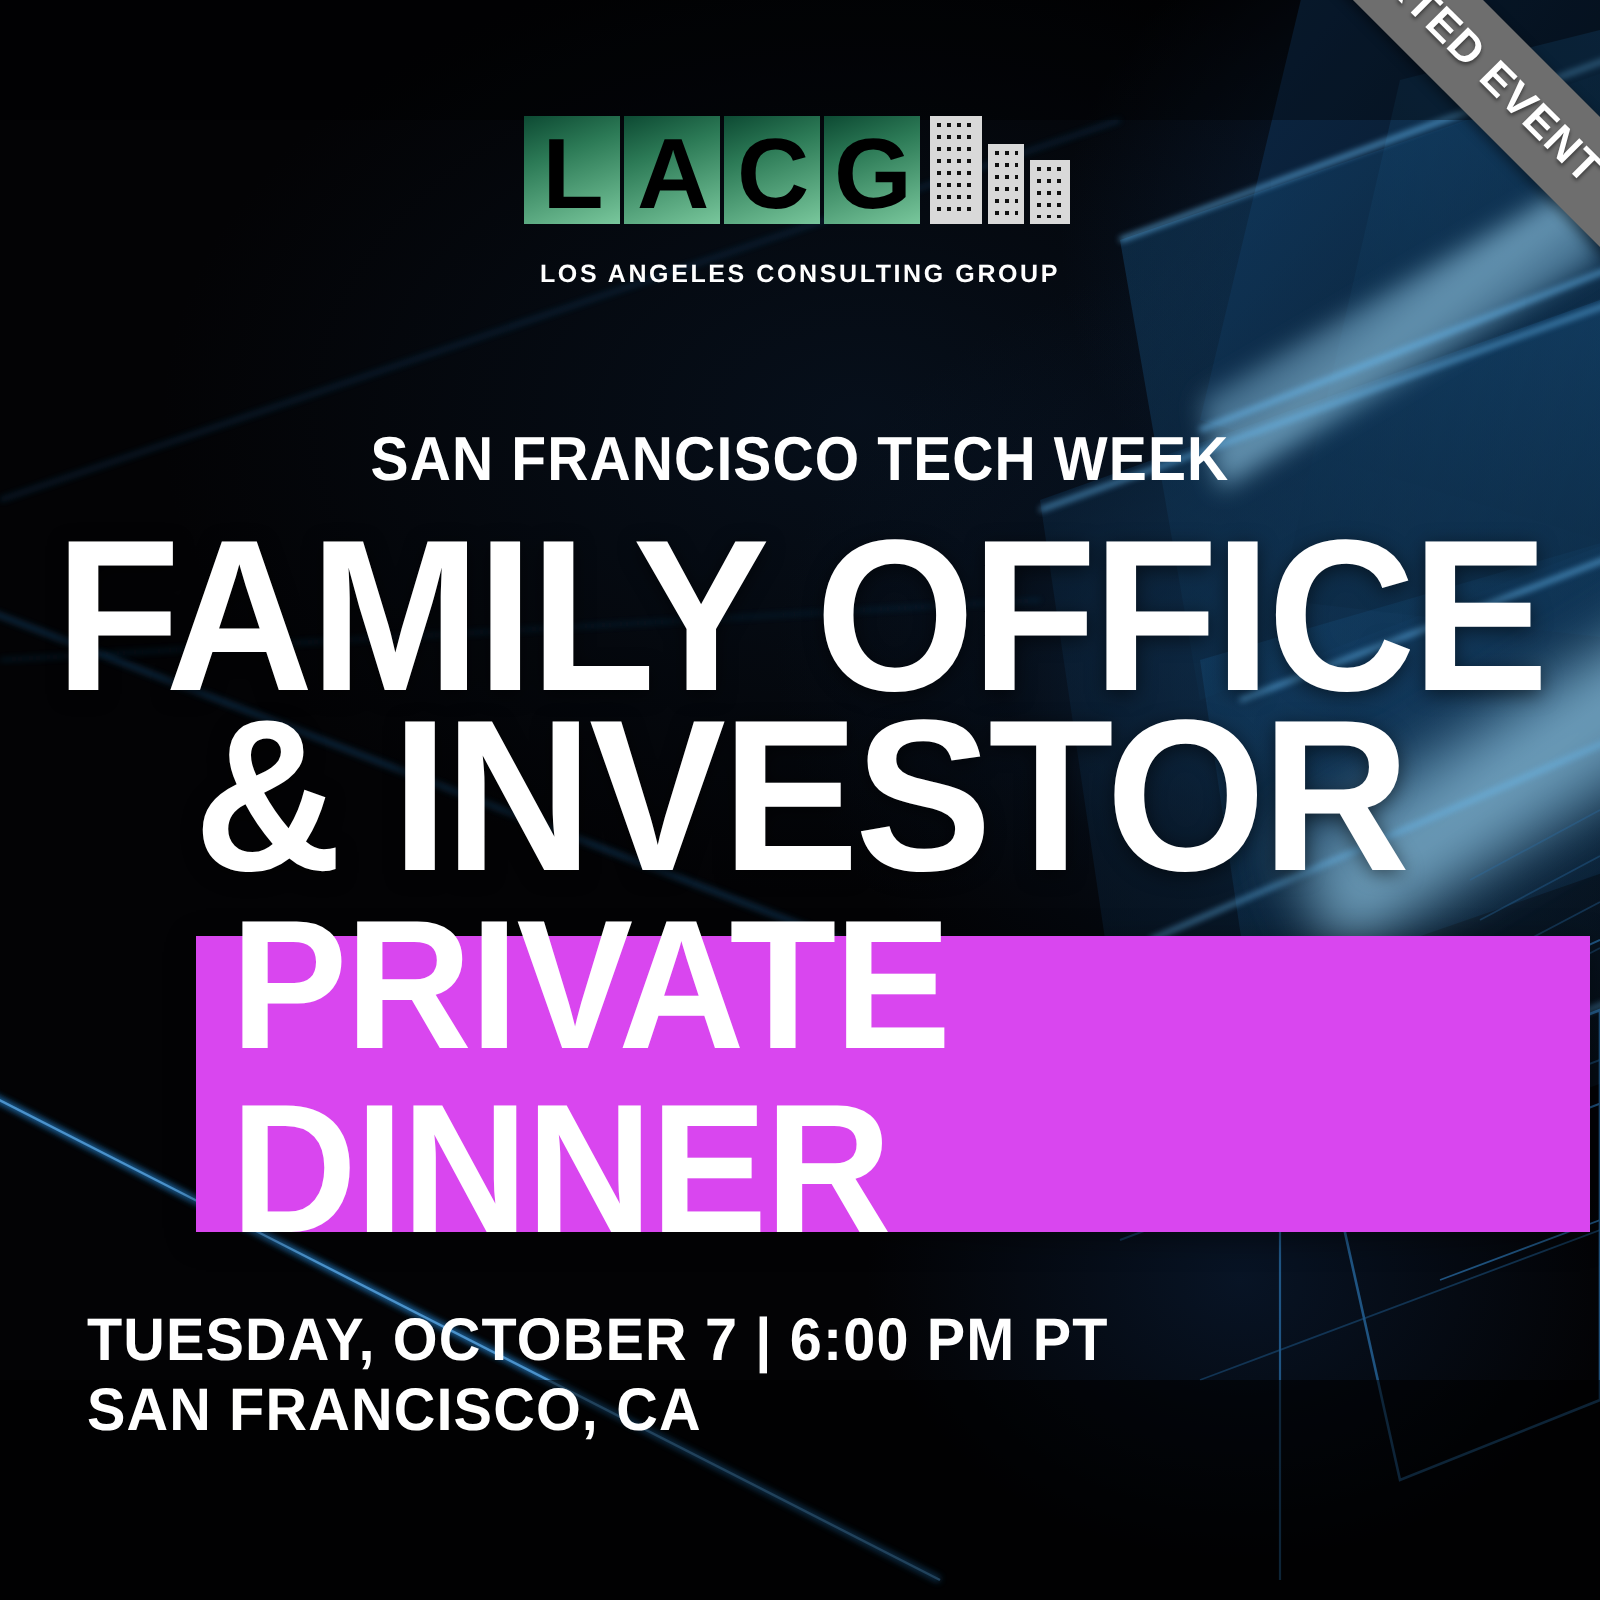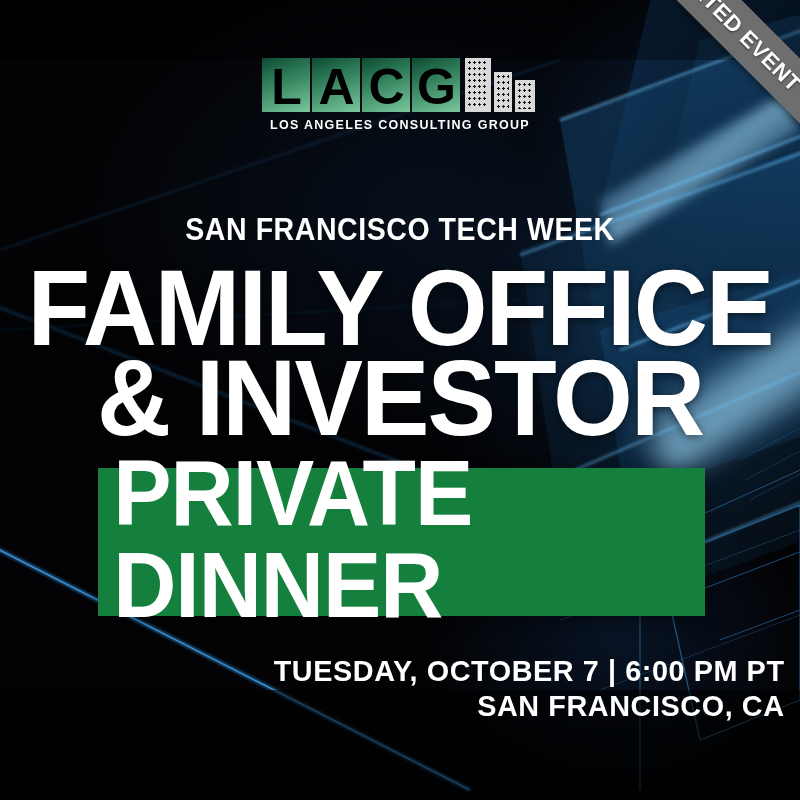--- a/index.html
+++ b/index.html
@@ -78,21 +78,21 @@
   .t2 { width:18px; height:40px; }
   .t3 { width:20px; height:32px; }
   .tower::before {
     content:"";
     position:absolute; inset:3px;
     background-image:
       radial-gradient(circle 1.1px at 1.5px 1.5px, #121212 99%, transparent 100%);
     background-size: 5px 6px;
   }
   .logo-tagline {
-    margin-top:6px;
+    margin-top:18px;
     color:#ffffff;
     font-size:12.5px;
     font-weight:bold;
     letter-spacing:1.3px;
     font-family:"Liberation Sans", sans-serif;
     white-space:nowrap;
   }
 
   
   .content { position:absolute; inset:0; z-index:5;margin-top:28px; }
@@ -119,39 +119,39 @@
     letter-spacing:-2px;
     transform: scaleX(0.95);
     text-shadow: 0 2px 10px rgba(0,0,0,0.55);
   }
   .headline-1 { top:232px; }
   .headline-2 { top:322px; }
 
   .dinner-banner {
     position:absolute;
     left:98px; top:440px;
-    width:607px; height:148px;
-    background:#15803d;
+    width:697px; height:148px;
+    background:#d946ef;
     display:flex; align-items:center; justify-content:center;
     box-shadow: 0 3px 14px rgba(0,0,0,0.40);
   }
   .dinner-banner span {
     color:#ffffff;
     font-size:92px;
     font-weight:bold;
     letter-spacing:-1px;
     line-height:1;
     transform: scaleX(0.95);
     font-family:"Liberation Sans", sans-serif;
     position:relative; top:-3px;
   }
 
   .details {
     position:absolute; left:0; right:0; top:626px;
-    text-align:right;
+    text-align:left;
     padding-left:28px;
   }
   .details div {
     color:#ffffff;
     font-size:30px;
     font-weight:bold;
     letter-spacing:0.6px;
     line-height:1.16;
     transform: scaleX(0.96);
     font-family:"Liberation Sans", sans-serif;

